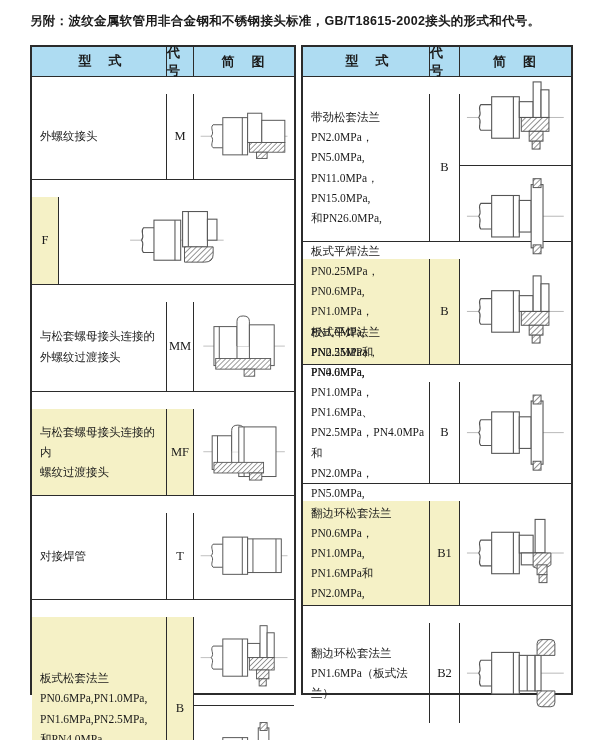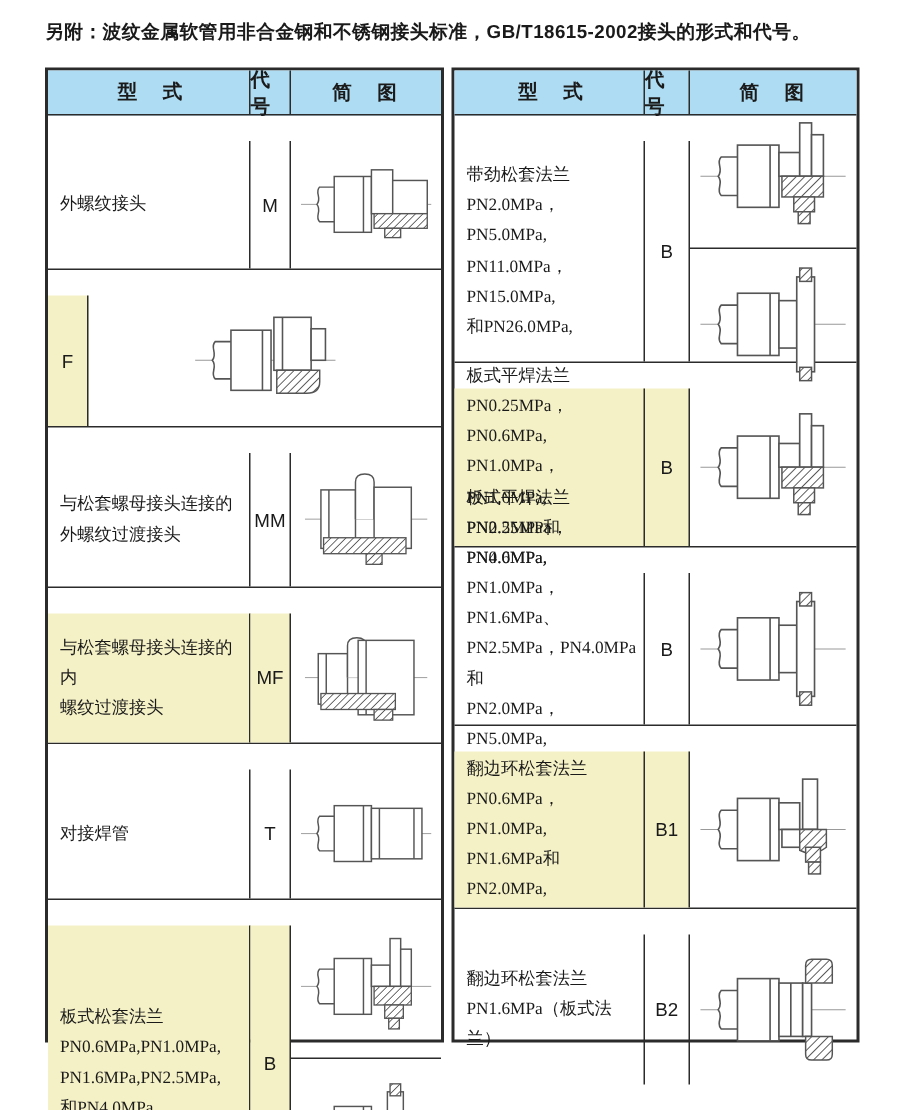--- a/index.html
+++ b/index.html
@@ -29,21 +29,21 @@
   .cD{flex:1;align-items:center;justify-content:center;padding:2px;}
   
   .hdr{height:30px;background:#aedcf2;}
   .hdr .c{align-items:center;justify-content:center;
     font-weight:bold;font-size:13px;letter-spacing:2px;}
   
   .cT{flex-direction:column;justify-content:center;padding:4px 4px 4px 8px;
       font-family:"Liberation Serif","DejaVu Serif",serif;
       font-size:11.5px;line-height:1.75;white-space:pre-line;}
   .cC{align-items:center;justify-content:center;
-      font-family:Liberation Sans, sans-serif;font-size:12.5px;}
+      font-family:Liberation Serif, serif;font-size:12.5px;}
   .hl{background:#f5f1c6;}
   
   .split{flex-direction:column;align-items:stretch;padding:0;}
   .half{box-sizing:border-box;display:flex;align-items:center;justify-content:center;padding:2px;}
   .half.h1{border-bottom:1px solid #2b2b2b;}
   .half.h2{flex:1;}
   .fit{width:96%;height:92%;max-height:96px;}
   .split .fit{height:88%;}
 </style>
 </head>

